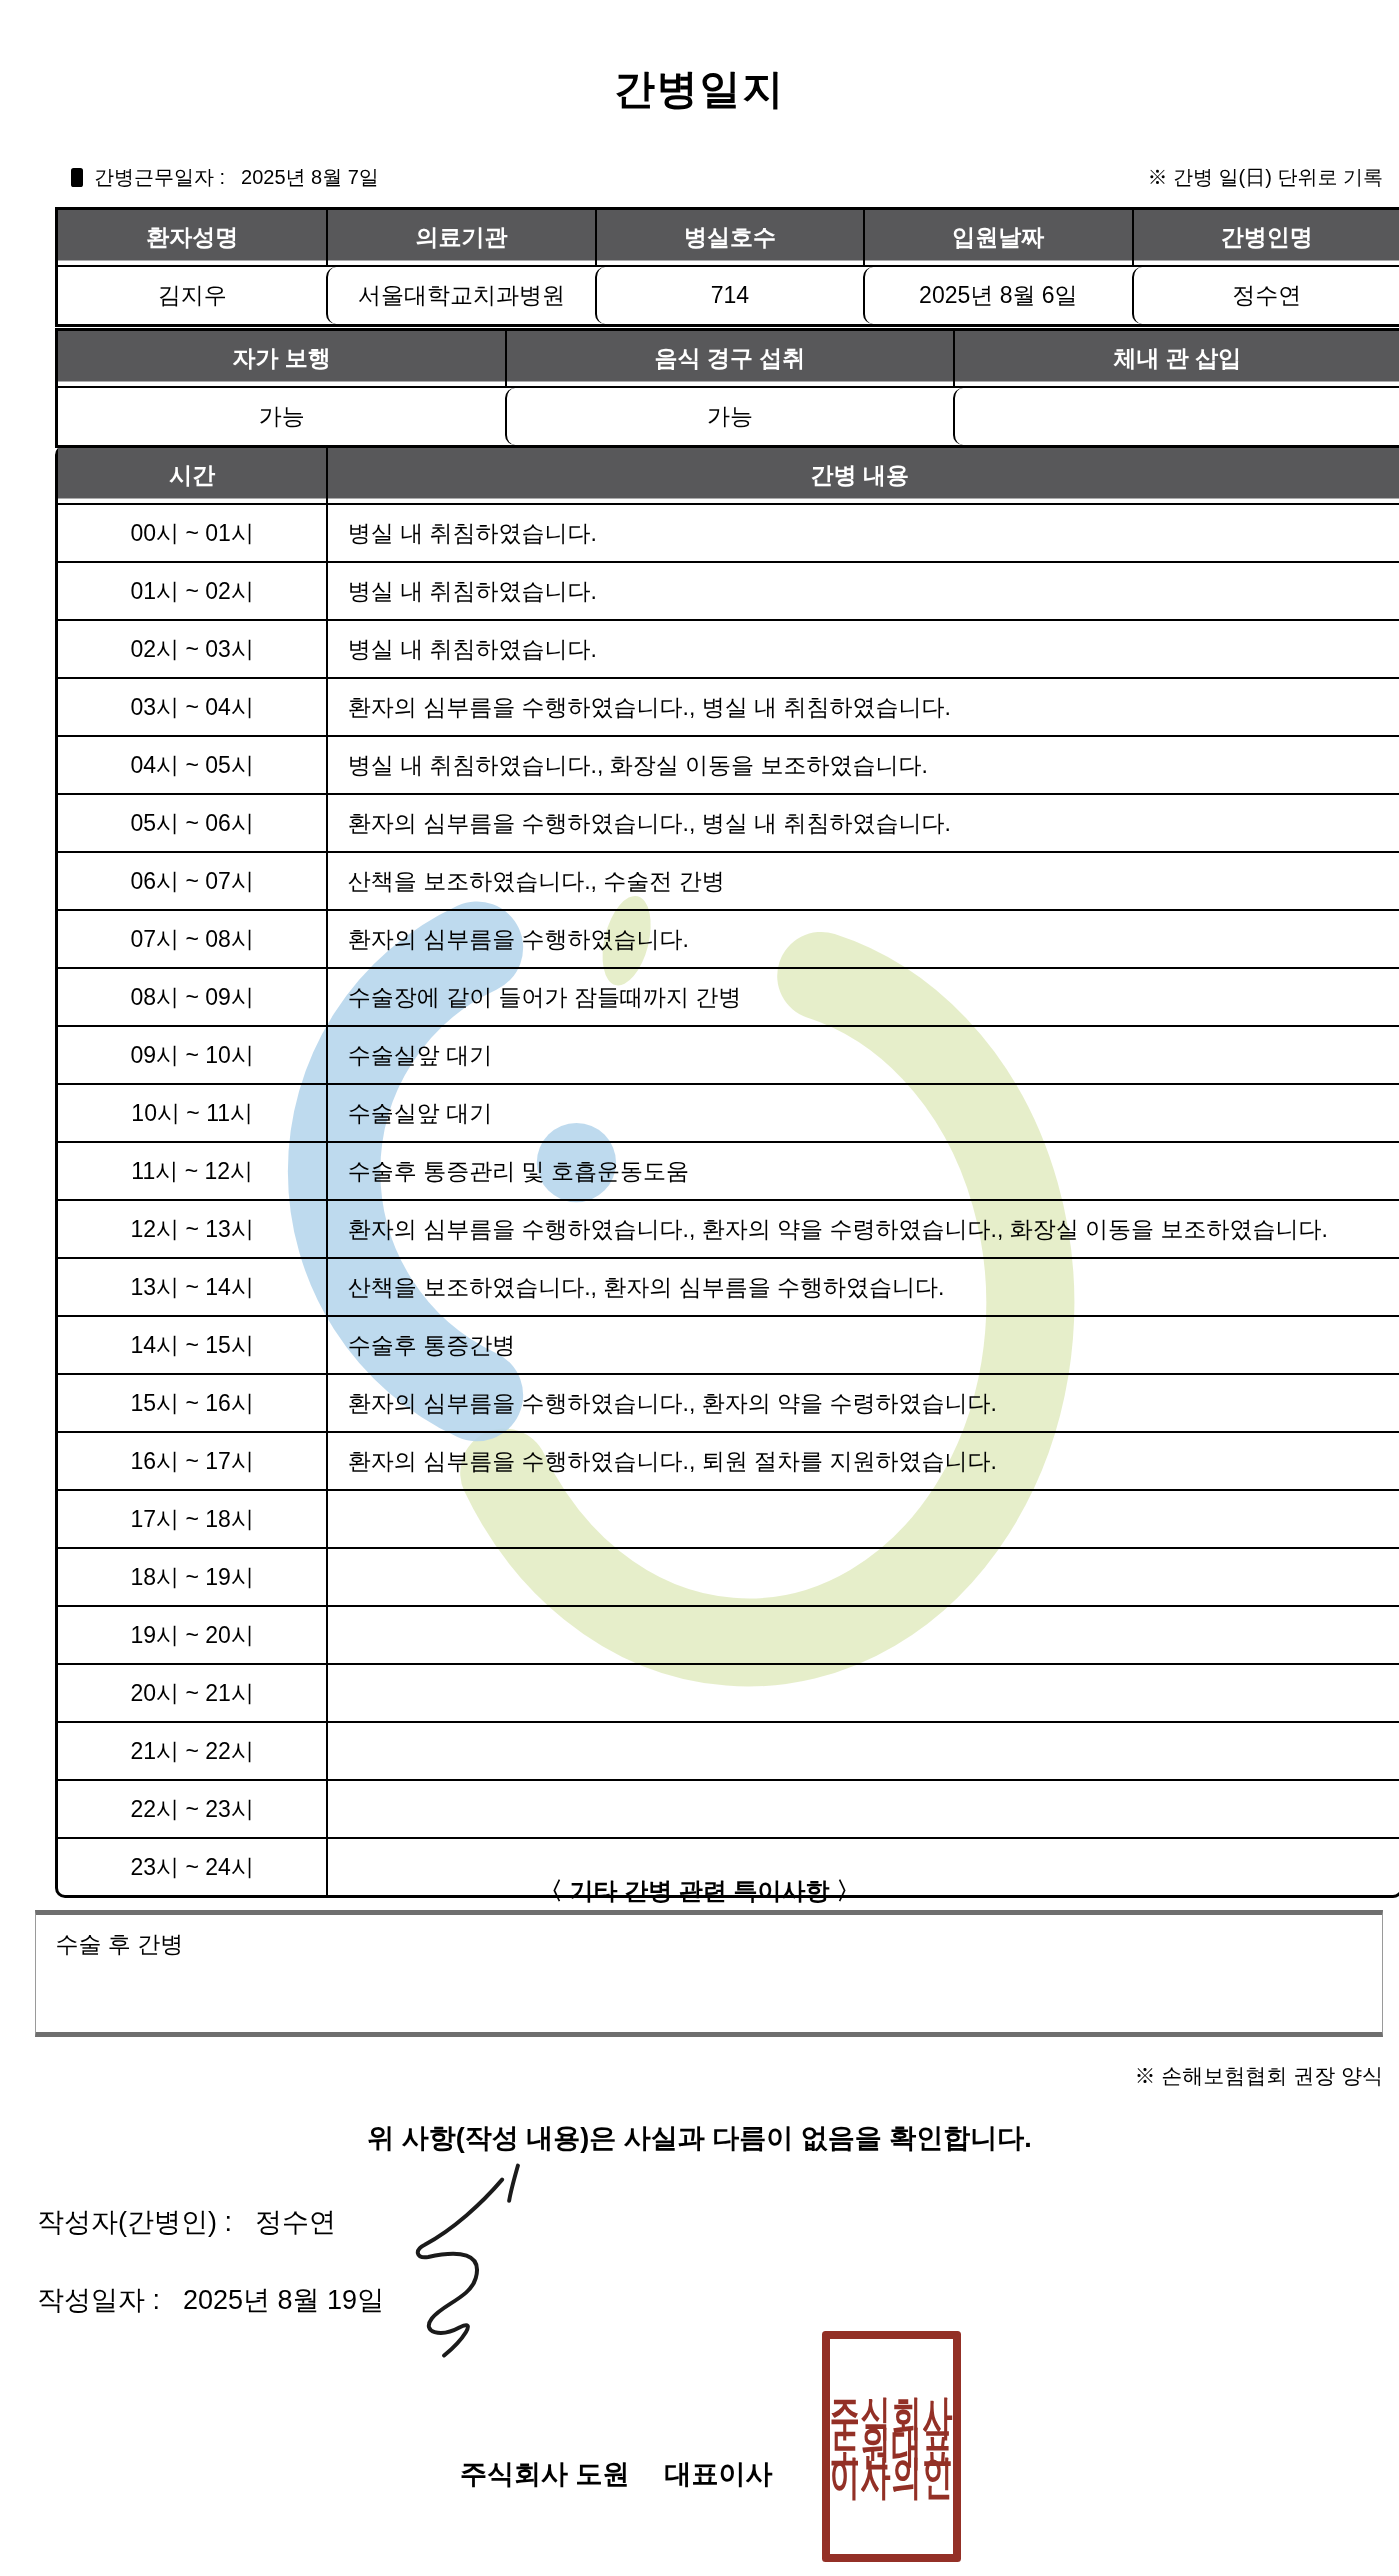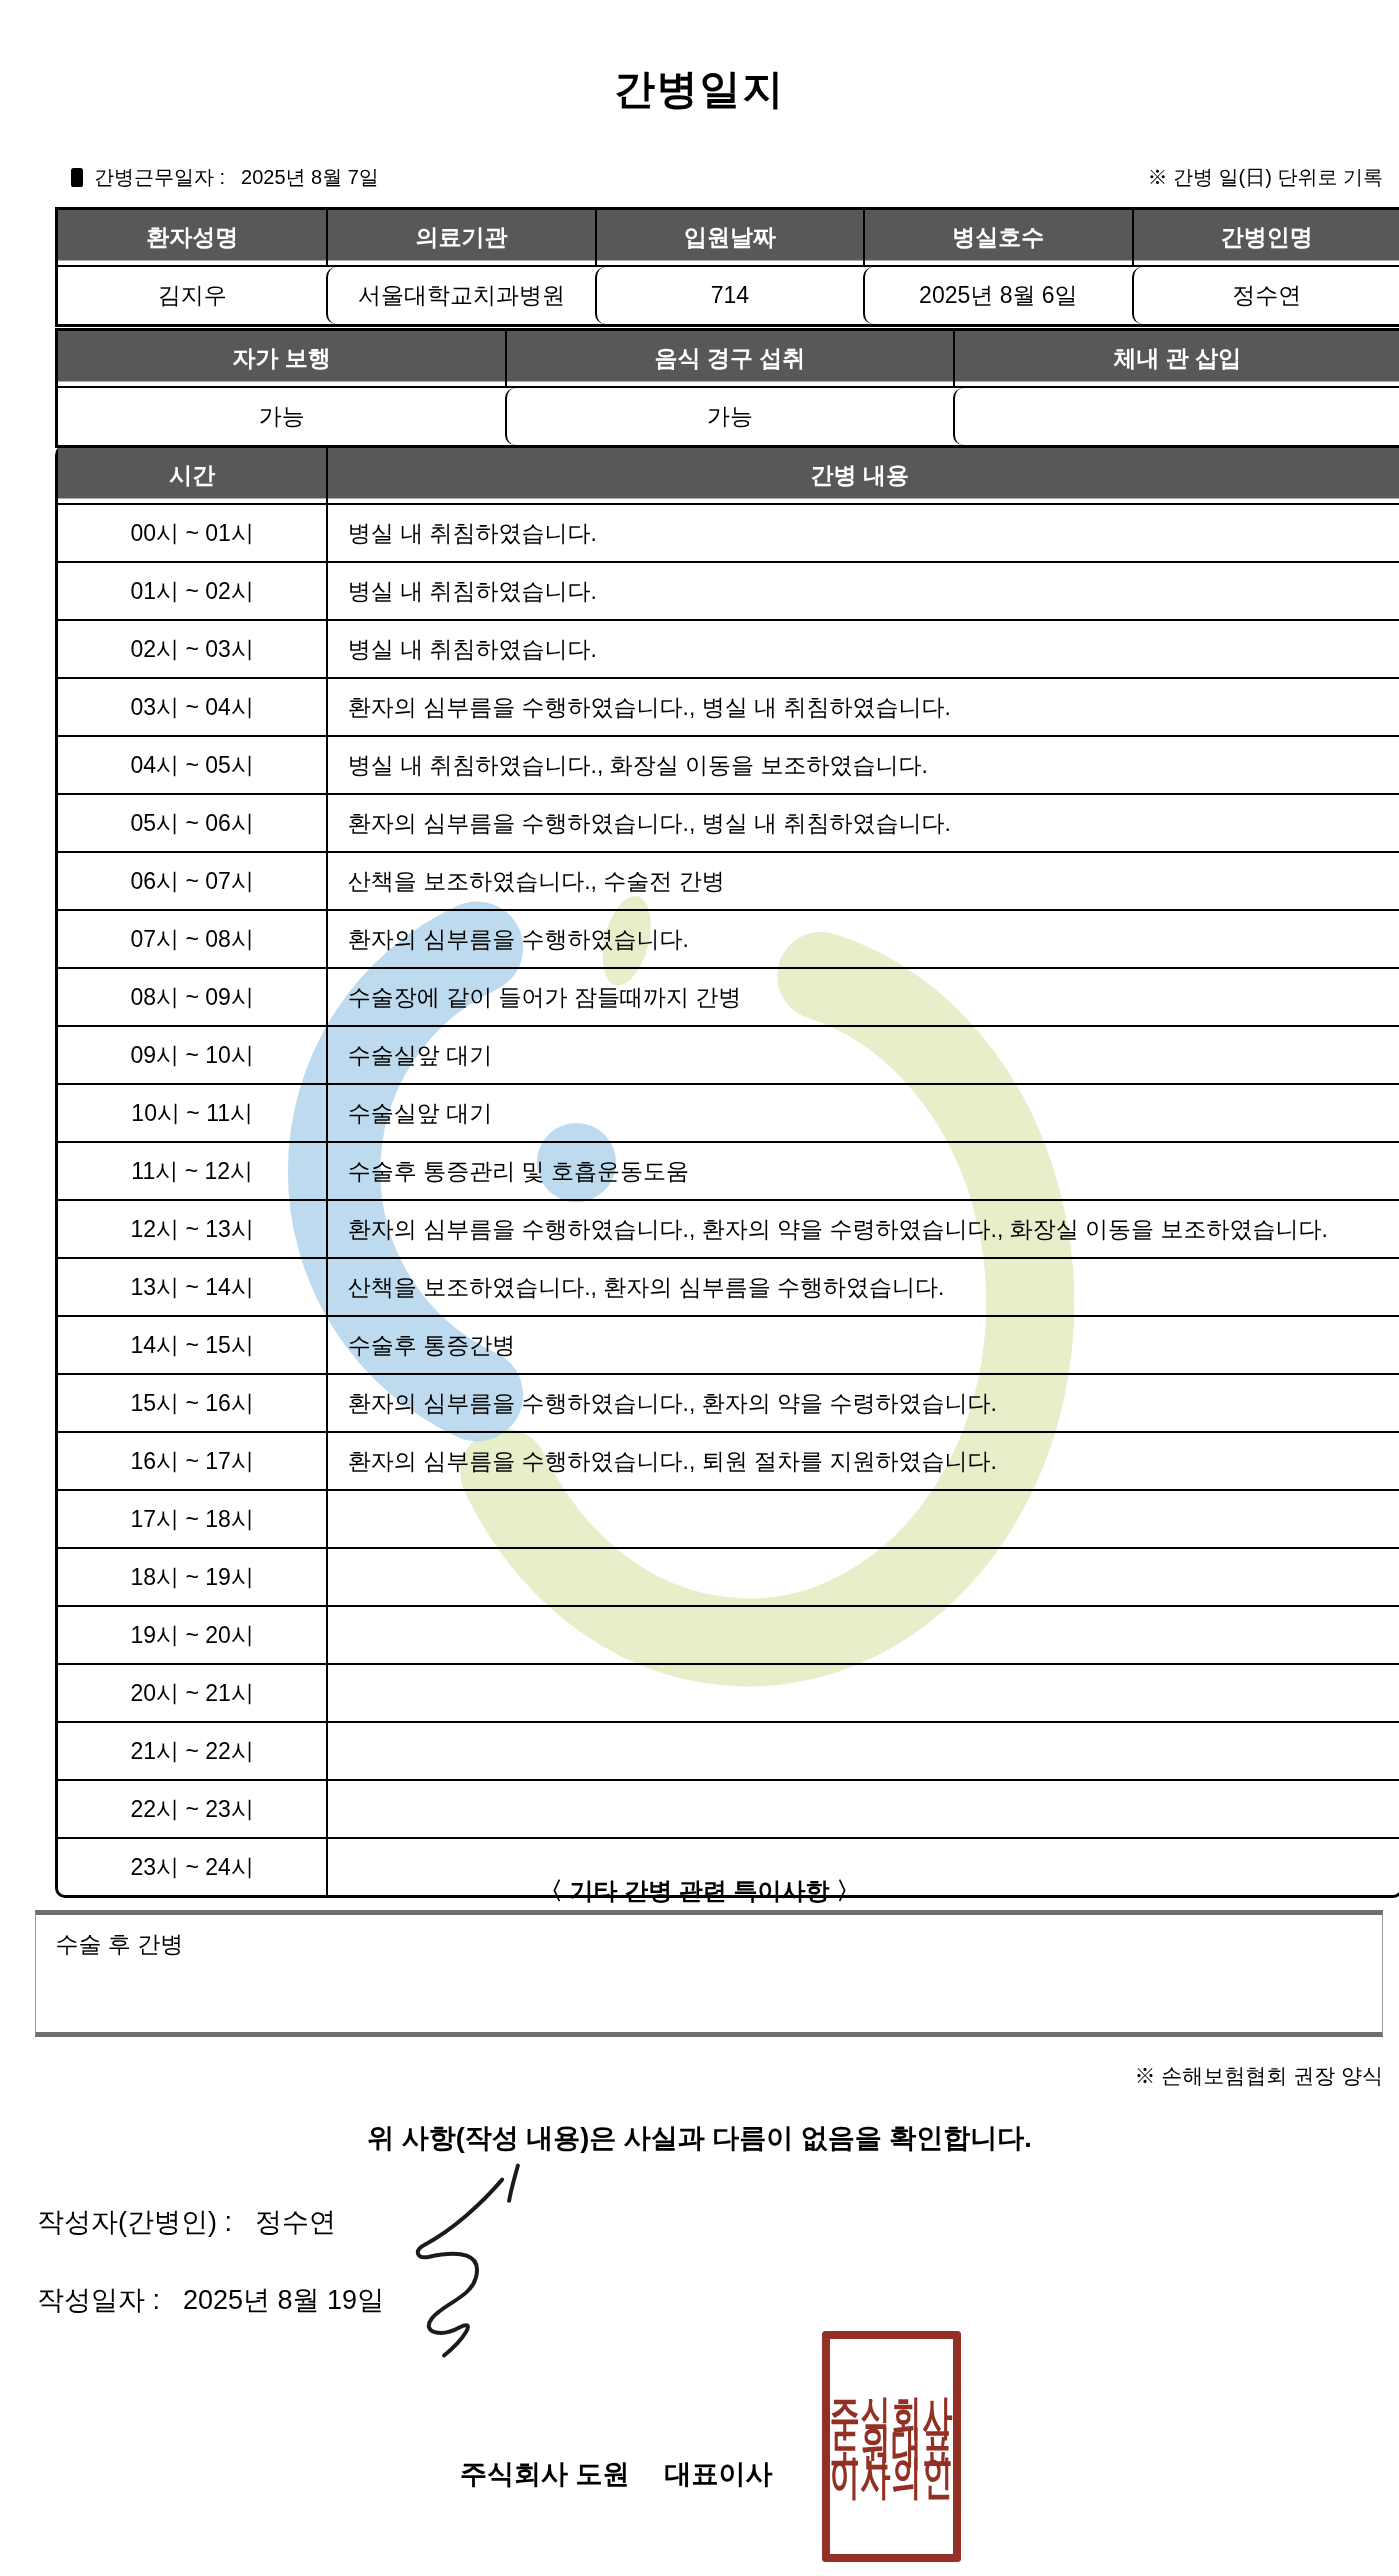--- a/index.html
+++ b/index.html
@@ -107,22 +107,22 @@
       <span class="meta-gap"></span>
       <span>2025년 8월 7일</span>
     </div>
     <div>※ 간병 일(日) 단위로 기록</div>
   </div>
 
   <div class="tbl" id="patient-table">
     <div class="trow thead">
       <div class="cell w20 h62">환자성명</div>
       <div class="cell w20 h62">의료기관</div>
+      <div class="cell w20 h62">병실호수</div>
       <div class="cell w20 h62">입원날짜</div>
-      <div class="cell w20 h62">병실호수</div>
       <div class="cell w20 h62">간병인명</div>
     </div>
     <div class="trow tdata">
       <div class="cell w20 h65">김지우</div>
       <div class="cell w20 h65">서울대학교치과병원</div>
       <div class="cell w20 h65">714</div>
       <div class="cell w20 h65">2025년 8월 6일</div>
       <div class="cell w20 h65">정수연</div>
     </div>
   </div>

